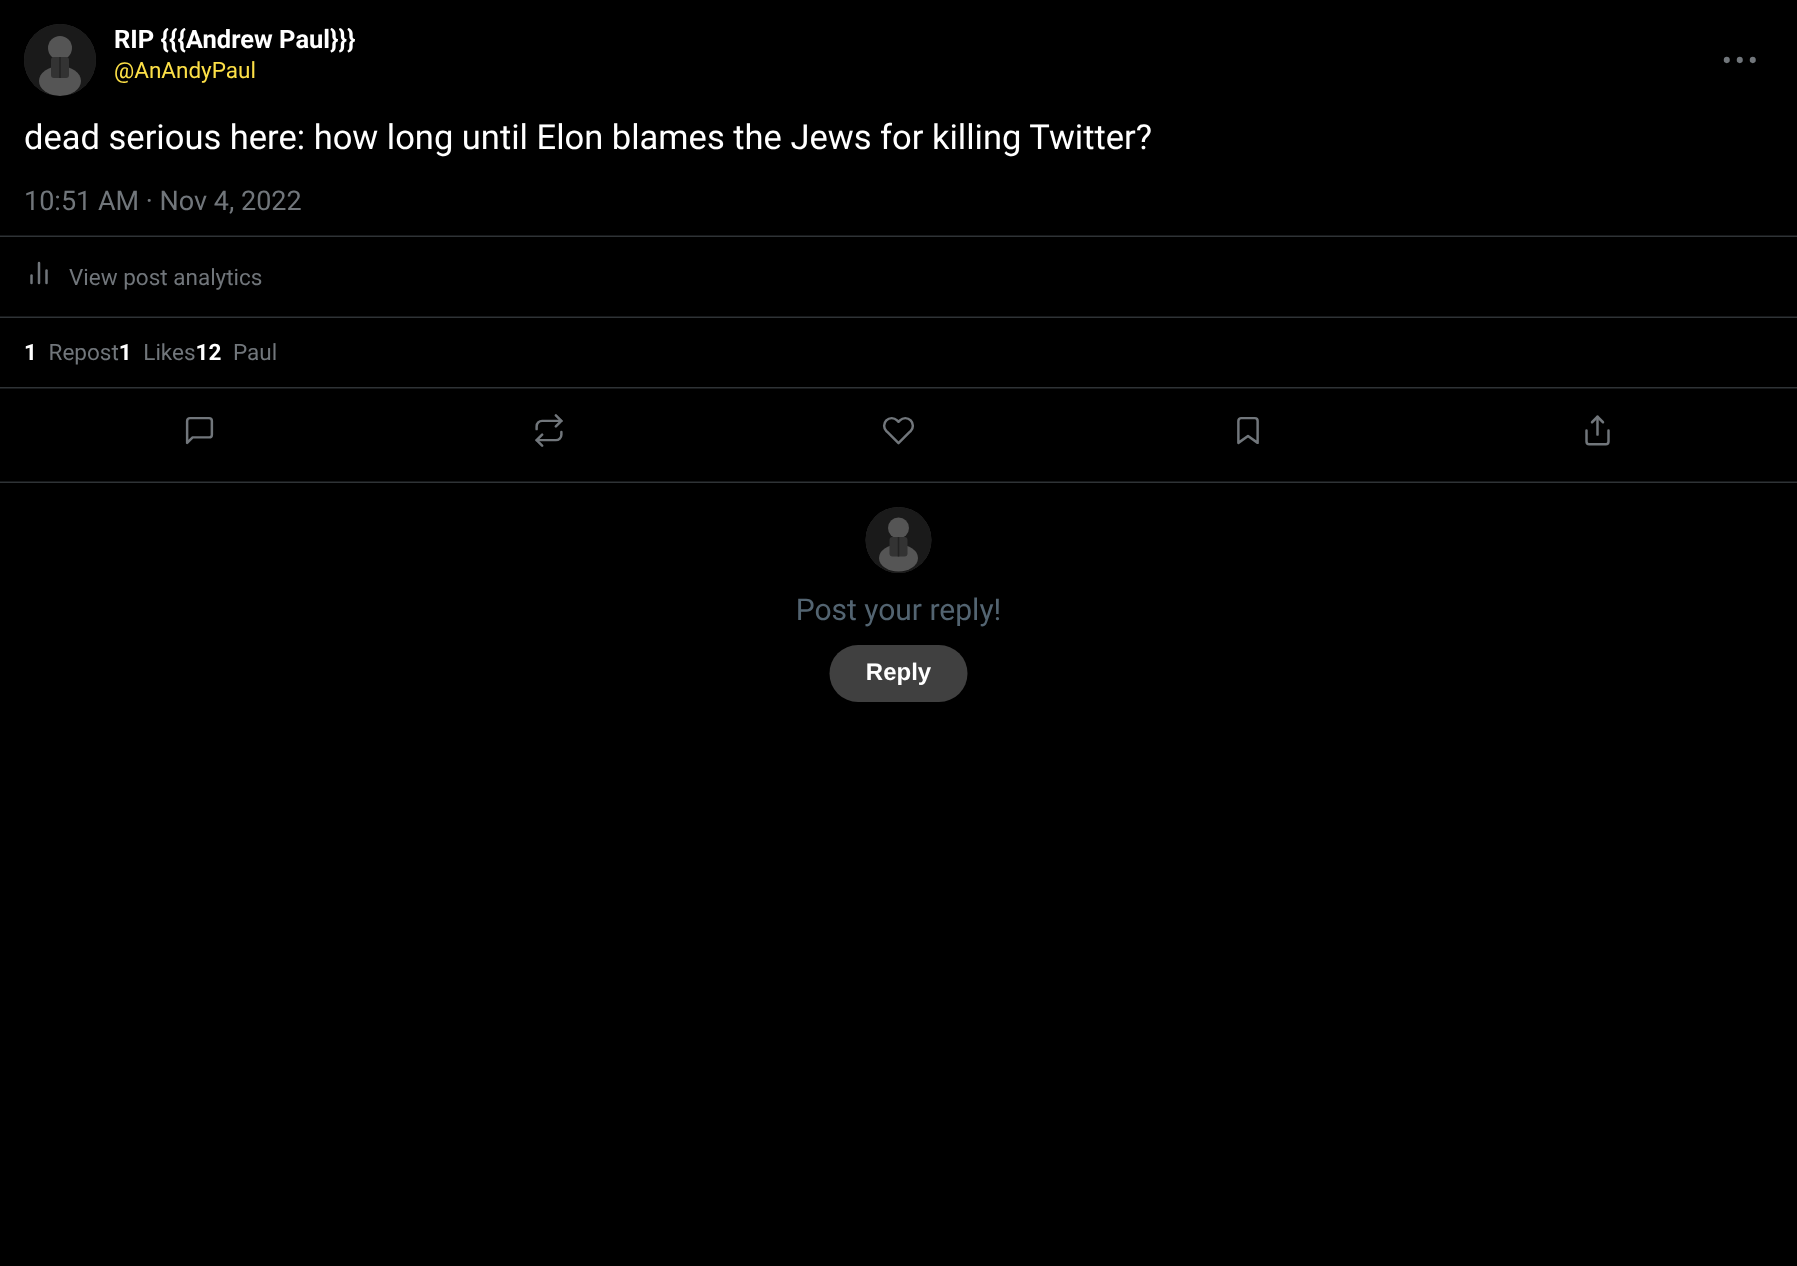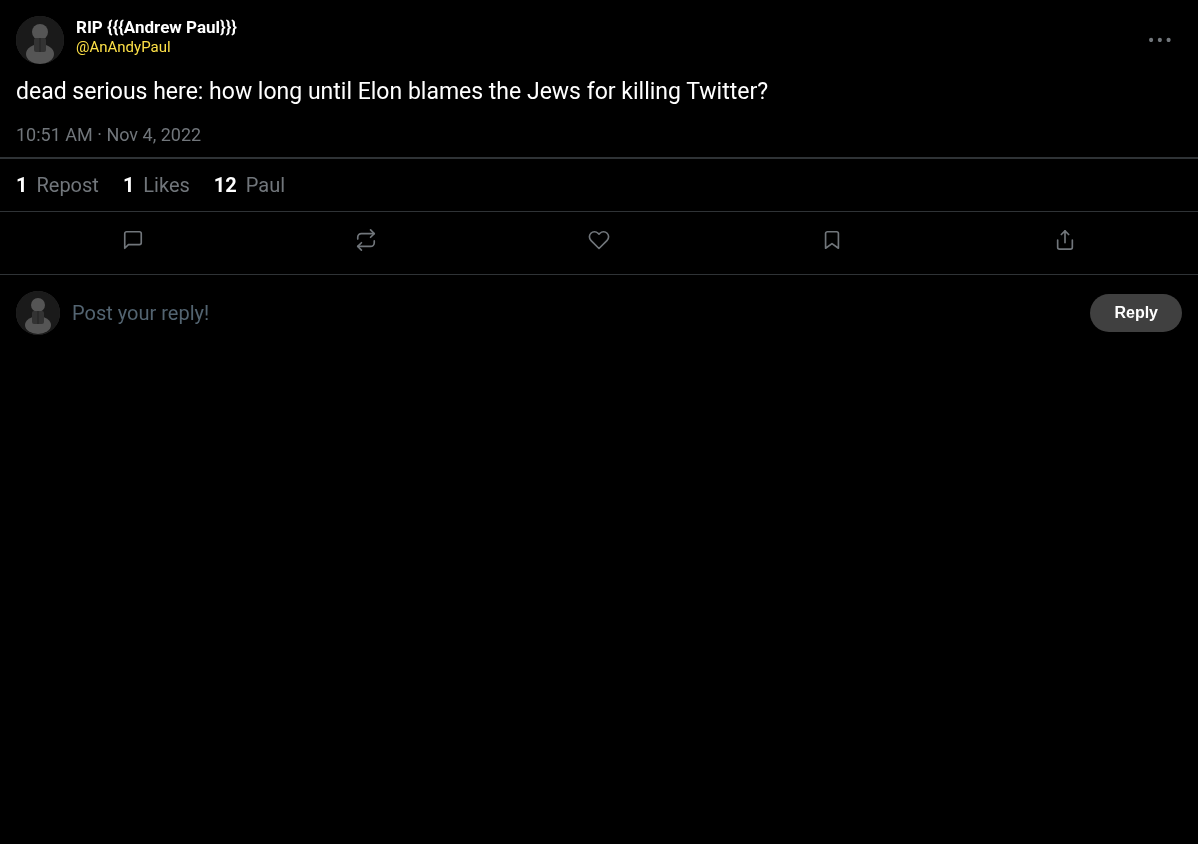--- a/index.html
+++ b/index.html
@@ -107,23 +107,22 @@
       cursor: pointer;
     }
 
     .analytics-icon {
       font-size: 18px;
       color: #71767b;
     }
 
     .stats-row {
       display: flex;
-      gap: 24px;
       padding: 14px 0;
-      font-size: 20px;
+      font-size: 15px;
     }
 
     .stat-item {
       color: #ffffff;
     }
 
     .stat-item span.stat-number {
       font-weight: 700;
       color: #ffffff;
     }
@@ -151,20 +150,21 @@
       font-size: 22px;
       width: 40px;
       height: 40px;
     }
 
     .reply-area {
       display: flex;
       align-items: center;
       padding: 16px 0;
       gap: 12px;
+      flex-direction: column;
     }
 
     .reply-avatar {
       width: 44px;
       height: 44px;
       border-radius: 50%;
       background-color: #333;
       overflow: hidden;
       flex-shrink: 0;
       display: flex;
@@ -216,20 +216,31 @@
     </div>
     <div class="more-options">•••</div>
   </div>
 
   <div class="tweet-content">dead serious here: how long until Elon blames the Jews for killing Twitter?</div>
 
   <div class="tweet-timestamp">10:51 AM · Nov 4, 2022</div>
 
   <div class="divider"></div>
 
+  <div class="analytics-row">
+    <span class="analytics-icon">
+      
+      <svg width="20" height="20" viewBox="0 0 24 24" fill="none" stroke="currentColor" stroke-width="2" stroke-linecap="round" stroke-linejoin="round">
+        <line x1="18" y1="20" x2="18" y2="10"></line>
+        <line x1="12" y1="20" x2="12" y2="4"></line>
+        <line x1="6" y1="20" x2="6" y2="14"></line>
+      </svg>
+    </span>
+    <span>View post analytics</span>
+  </div>
 
   <div class="divider"></div>
 
   <div class="stats-row">
     <div class="stat-item">
       <span class="stat-number">1</span>
       <span class="stat-label">Repost</span>
     </div>
     <div class="stat-item">
       <span class="stat-number">1</span>

